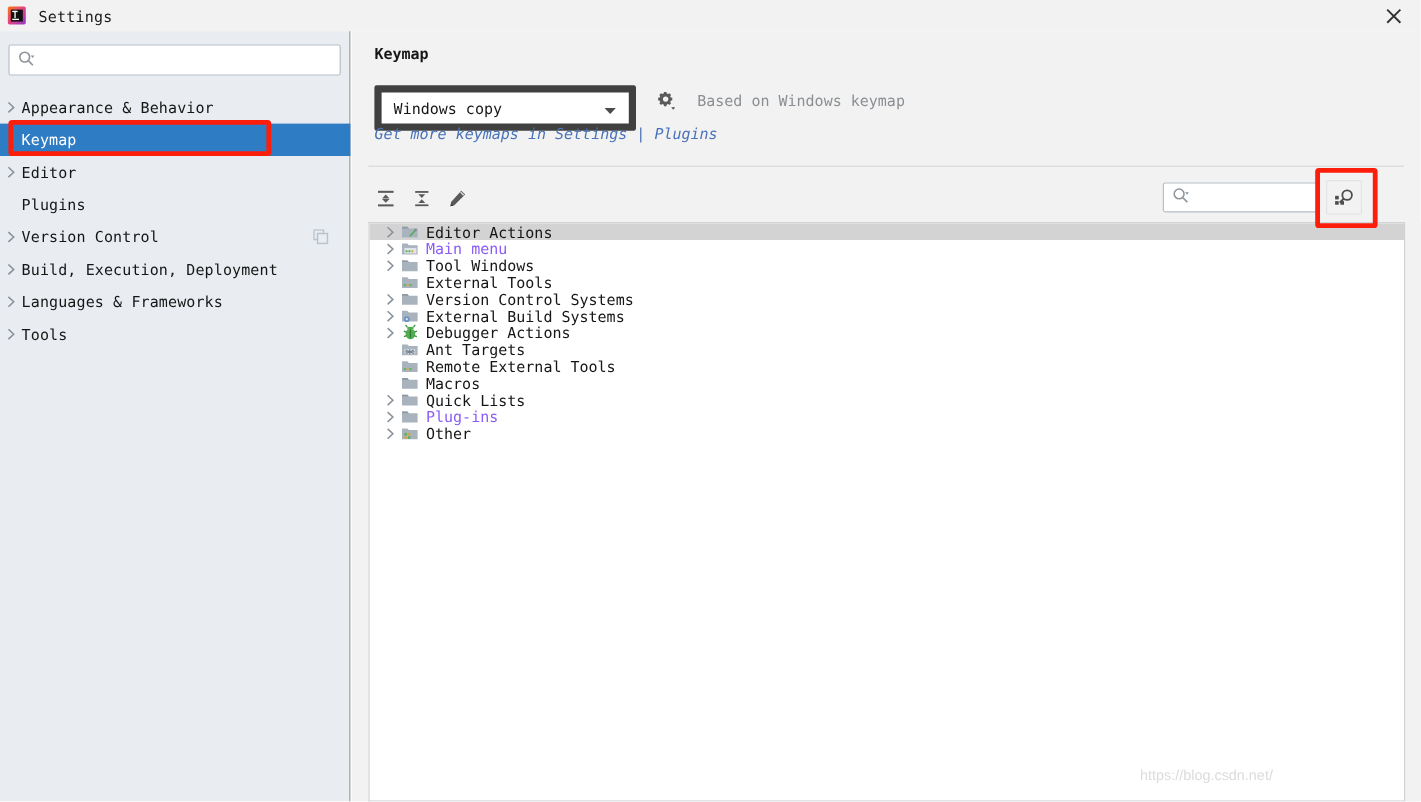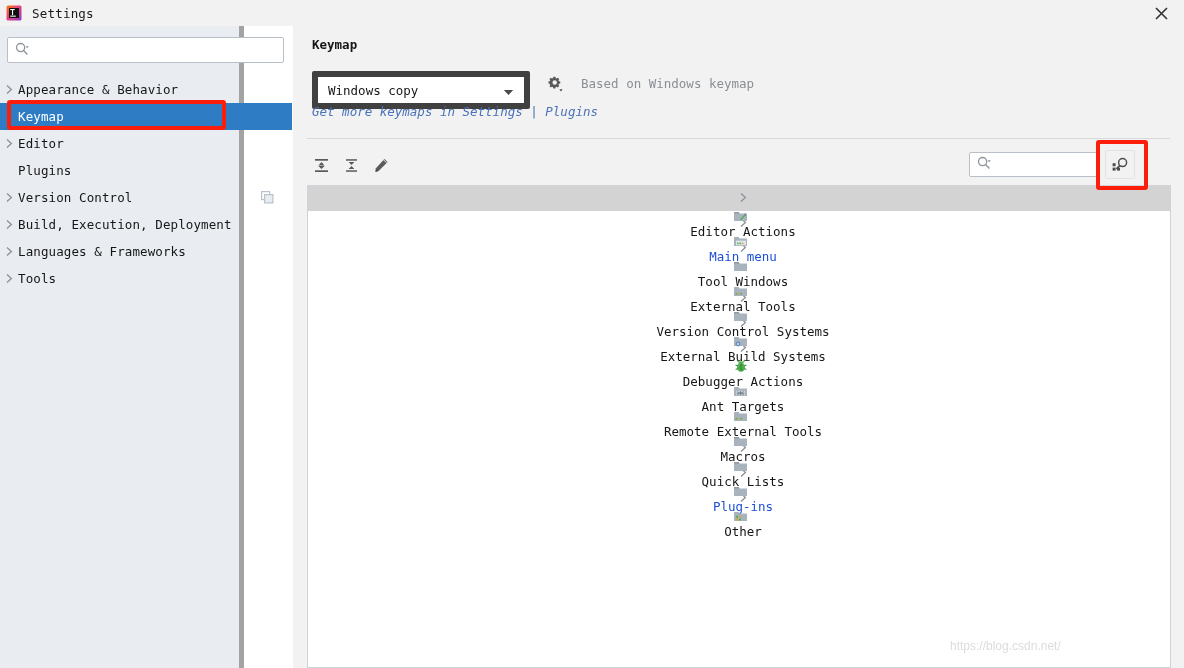--- a/index.html
+++ b/index.html
@@ -28,23 +28,23 @@
   }
   .close-btn {
     position: absolute; right: 0; top: 0; width: 46px; height: 26px;
     display: flex; align-items: center; justify-content: center;
     cursor: pointer;
   }
   .close-btn svg { display: block; }
 
   
   .sidebar {
-    position: absolute; left: 0; top: 26px; width: 244px; height: 642px;
+    position: absolute; left: 0; top: 26px; width: 292px; height: 642px;
     background: #e9edf1;
-    border-right: 5px solid #a3a3a3;
+    border-right: 1px solid #a3a3a3;
   }
   .side-search {
     position: absolute; left: 7px; top: 11px; width: 277px; height: 26px;
     background: #ffffff; border: 1px solid #b8bfc6; border-radius: 2px;
     display: flex; align-items: center;
   }
   .side-search .mag { margin-left: 7px; }
   .side-search input {
     border: 0; outline: 0; background: transparent;
     font-family: "DejaVu Sans Mono", "Liberation Mono", monospace;
@@ -142,31 +142,31 @@
   .action-tree {
     position: absolute; left: 14px; top: 159px; width: 863px; height: 483px;
     background: #ffffff; border: 1px solid #cfd4d8; border-right: none;
     overflow: hidden;
   }
   .scroll-gutter {
     position: absolute; right: 0; top: 159px; width: 14px; height: 483px;
     background: #f2f2f2; border-left: 1px solid #cfd4d8;
   }
   .act-row {
-    height: 25px; display: flex; align-items: center;
-    font-size: 12.5px; color: #161616; cursor: default; padding-left: 8px; flex-direction: column;
+    height: 14px; display: flex; align-items: center;
+    font-size: 12.5px; color: #161616; cursor: default; padding-left: 8px;
   }
   .act-row.highlight { background: #d3d3d3; }
   .act-row .arrow {
     width: 18px; height: 22px; flex: none;
     display: flex; align-items: center; justify-content: center;
   }
   .act-row .ficon { width: 16px; height: 16px; margin-right: 5px; flex: none; position: relative; }
   .act-row .lbl { white-space: nowrap; }
-  .act-row .lbl.link { color: #1d4ed8; }
+  .act-row .lbl.link { color: #8b5cf6; }
 
   .watermark {
     position: absolute; left: 950px; top: 639px;
     font-family: "Liberation Sans", sans-serif;
     font-size: 12px; color: #dcdcdc; white-space: nowrap; z-index: 5;
   }
   .watermark .cto {
     position: absolute; left: 70px; top: -1px;
     font-size: 15px; color: #e4e4e4; white-space: nowrap; margin-top: 40px;
   }

